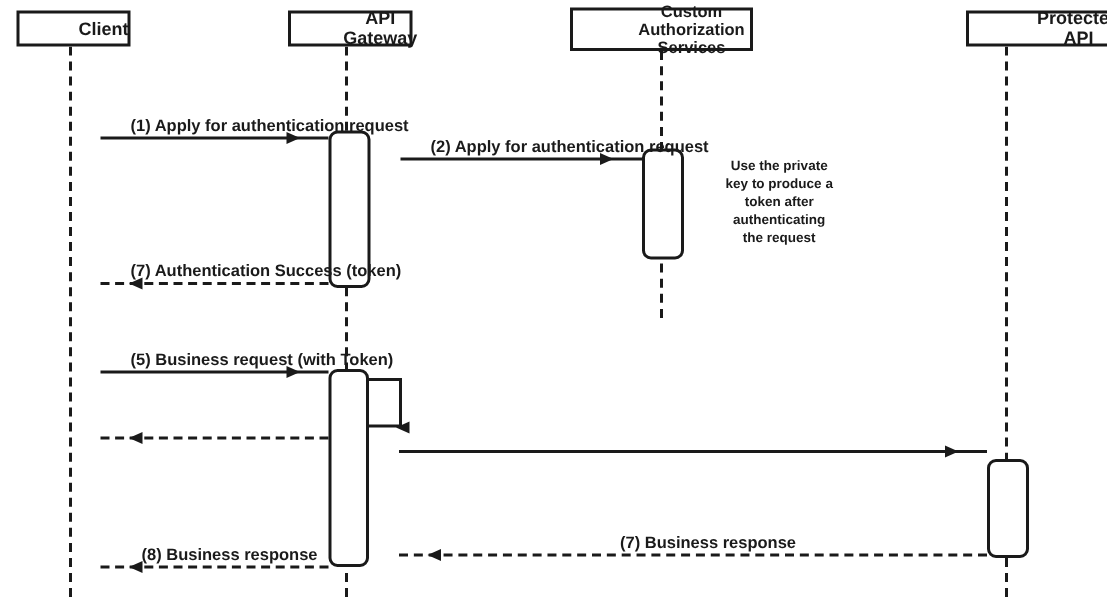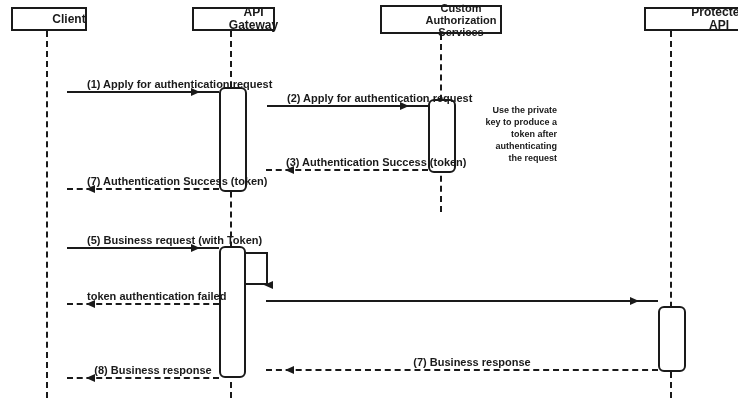--- a/index.html
+++ b/index.html
@@ -52,21 +52,21 @@
   
   .self-loop {
     position:absolute;
     border:2px solid #1a1a1a; border-left:none;
     background:transparent;
   }
   .self-loop .ah.left { left:-2px; top:auto; bottom:-6px; }
   .side-text {
     position:absolute;
     font-size:9px; font-weight:bold; line-height:12px;
-    text-align:right;
+    text-align:center;
   }
 </style>
 </head>
 <body>
 
 <div class="canvas">
 
   <div class="lifeline" style="left:46px; top:31px; height:367px"></div>
   <div class="lifeline" style="left:230px; top:31px; height:367px"></div>
   <div class="lifeline" style="left:440px; top:34px; height:178px"></div>
@@ -99,47 +99,40 @@
 
   <div class="msg" style="left:247px; top:93px; width:181px">
     <div class="msg-label">(2) Apply for authentication request</div>
     <div class="msg-line solid">
       <span class="ah right"></span>
     </div>
   </div>
 
   <div class="side-text" style="left:462px; top:104px; width:95px">Use the private key to produce a token after authenticating the request</div>
 
-  <div class="msg" style="left:246px; top:157px; width:182px">
-    <div class="msg-label">(3) Authentication Success (token)</div>
-    <div class="msg-line dashed">
-      <span class="ah left"></span>
-    </div>
-  </div>
 
   <div class="msg" style="left:47px; top:176px; width:172px">
     <div class="msg-label">(7) Authentication Success (token)</div>
     <div class="msg-line dashed">
       <span class="ah left"></span>
     </div>
   </div>
 
   <div class="msg" style="left:47px; top:235px; width:172px">
     <div class="msg-label">(5) Business request (with Token)</div>
     <div class="msg-line solid">
       <span class="ah right"></span>
     </div>
   </div>
 
   <div class="self-loop" style="left:246px; top:252px; width:17px; height:33px">
     <span class="ah left"></span>
   </div>
 
   <div class="msg" style="left:47px; top:291px; width:172px">
-    <div class="msg-label">token authentication failed</div>
     <div class="msg-line dashed">
       <span class="ah left"></span>
     </div>
   </div>
 
   <div class="msg" style="left:246px; top:300px; width:412px">
     <div class="msg-line solid">
       <span class="ah right"></span>
     </div>
   </div>

